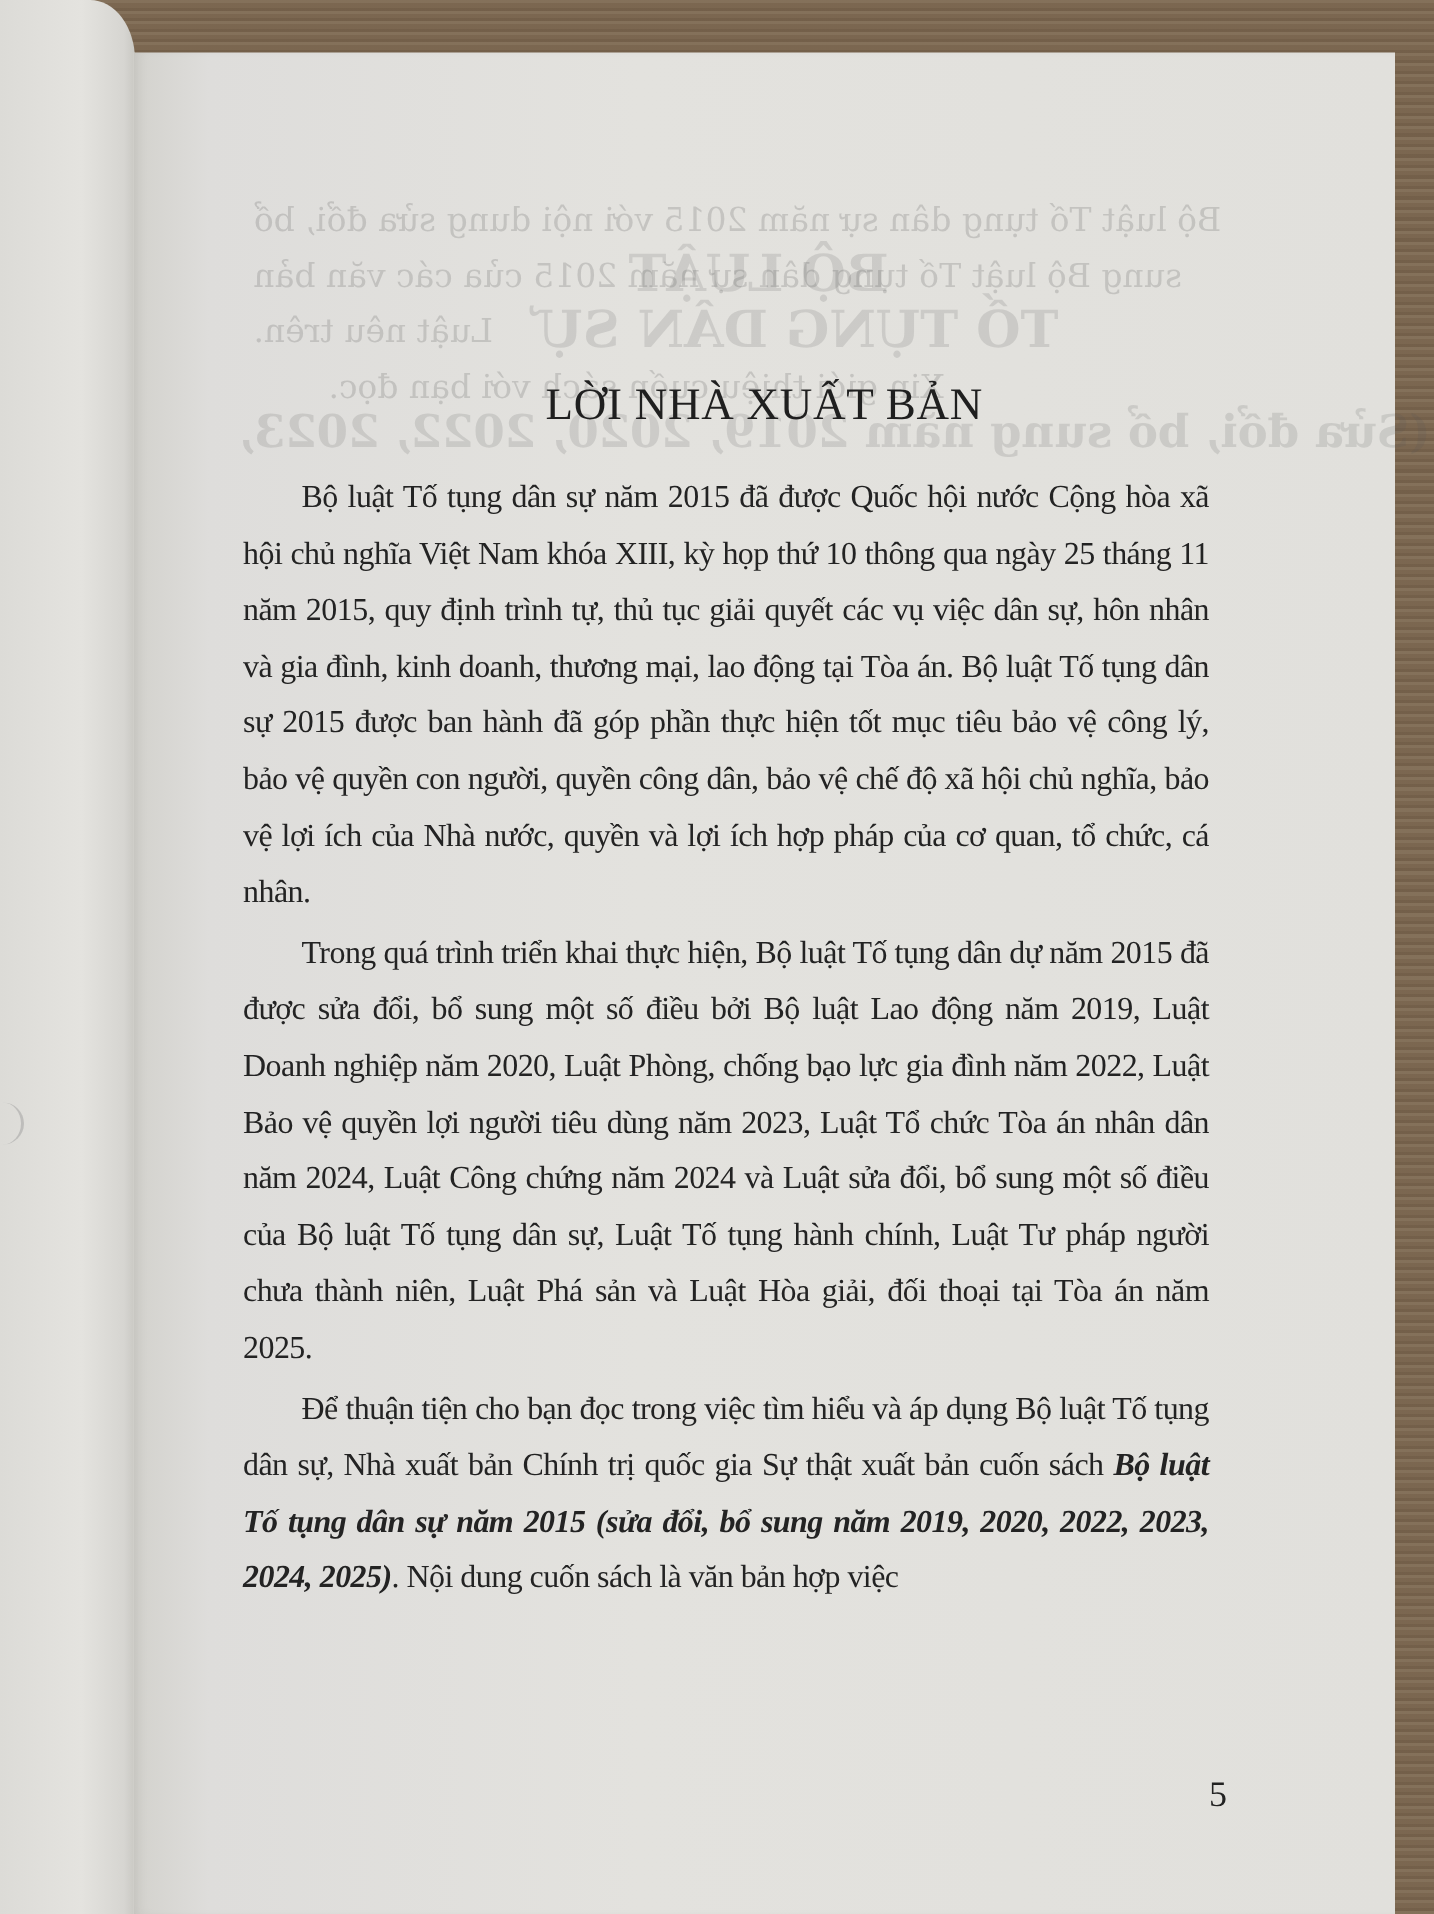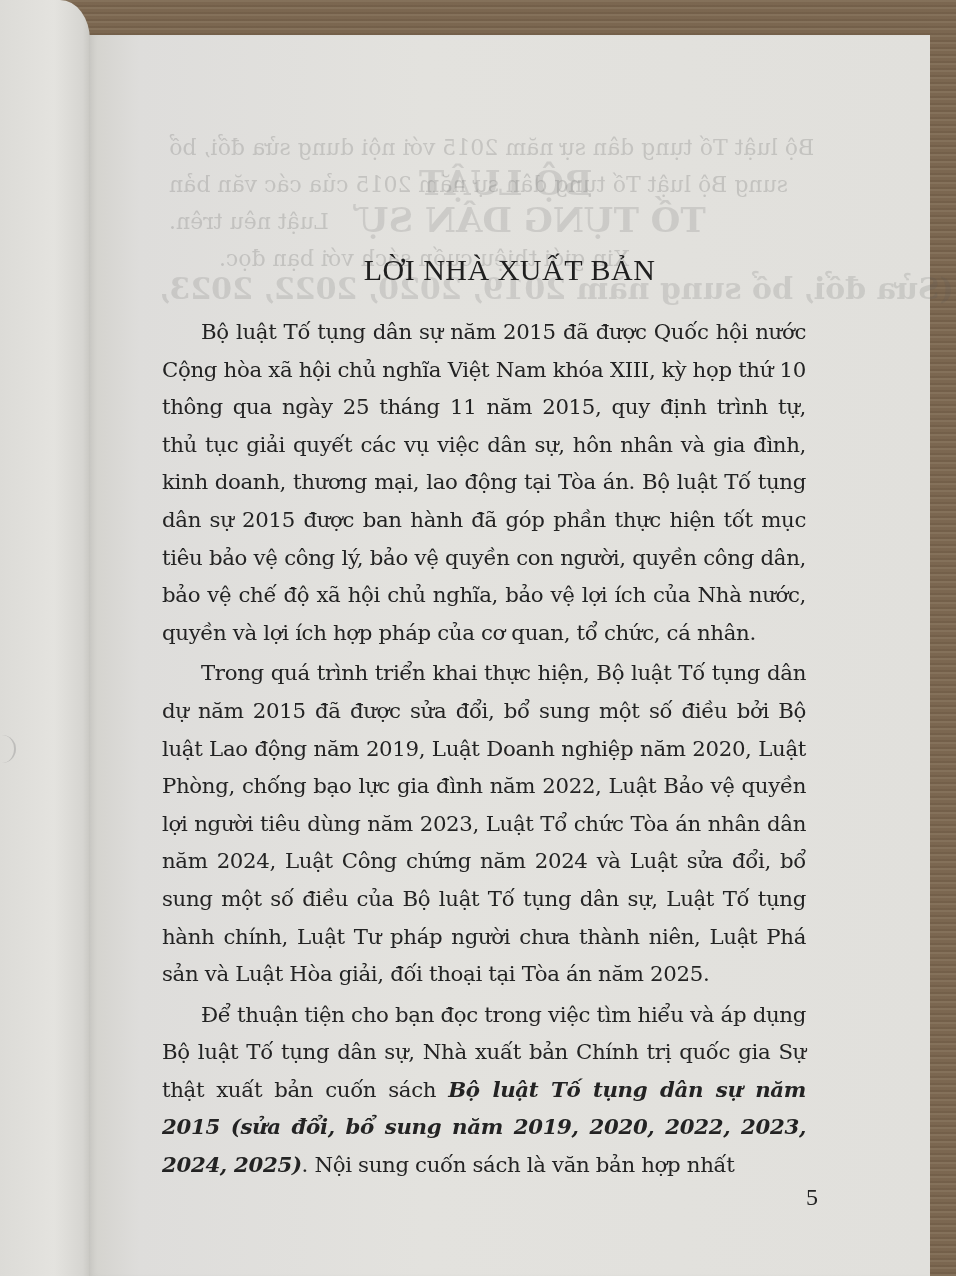--- a/index.html
+++ b/index.html
@@ -34,21 +34,21 @@
     .title {
       position: absolute; left: 0; width: 100%; top: 218px; text-align: center;
       font-family: "Liberation Serif", serif; font-weight: normal; font-size: 30px;
       color: #1f1f1f; letter-spacing: 0.5px; margin: 0;
     }
     .body-text {
       position: absolute; left: 73px; width: 660px; top: 278px;
       font-family: "DejaVu Serif", serif; font-size: 21.3px; line-height: 37.6px;
       color: #232323; text-align: justify; letter-spacing: -0.35px;
     }
-    .body-text p { margin: 0 16px 3px 0; text-indent: 39px; }
+    .body-text p { margin: 0 16px 3px 0; text-indent: 39px; font-family: Liberation Serif, serif; }
     .body-text em { font-style: italic; font-weight: bold; }
     .page-number {
       position: absolute; left: 717px; top: 1149px;
       font-family: "Liberation Serif", serif; font-size: 24px; color: #222;
     }
   </style>
 </head>
 <body>
 
 <div class="left-page">
@@ -65,18 +65,18 @@
     <div class="st-big" style="right:270px; top:165px;">TỐ TỤNG DÂN SỰ</div>
     <div class="st-big" style="right:70px; top:236px; font-size:30px;">(Sửa đổi, bổ sung năm 2019, 2020, 2022, 2023,</div>
   </div>
 
   <div class="content">
     <h1 class="title">LỜI NHÀ XUẤT BẢN</h1>
 
     <div class="body-text">
       <p>Bộ luật Tố tụng dân sự năm 2015 đã được Quốc hội nước Cộng hòa xã hội chủ nghĩa Việt Nam khóa XIII, kỳ họp thứ 10 thông qua ngày 25 tháng 11 năm 2015, quy định trình tự, thủ tục giải quyết các vụ việc dân sự, hôn nhân và gia đình, kinh doanh, thương mại, lao động tại Tòa án. Bộ luật Tố tụng dân sự 2015 được ban hành đã góp phần thực hiện tốt mục tiêu bảo vệ công lý, bảo vệ quyền con người, quyền công dân, bảo vệ chế độ xã hội chủ nghĩa, bảo vệ lợi ích của Nhà nước, quyền và lợi ích hợp pháp của cơ quan, tổ chức, cá nhân.</p>
       <p>Trong quá trình triển khai thực hiện, Bộ luật Tố tụng dân dự năm 2015 đã được sửa đổi, bổ sung một số điều bởi Bộ luật Lao động năm 2019, Luật Doanh nghiệp năm 2020, Luật Phòng, chống bạo lực gia đình năm 2022, Luật Bảo vệ quyền lợi người tiêu dùng năm 2023, Luật Tổ chức Tòa án nhân dân năm 2024, Luật Công chứng năm 2024 và Luật sửa đổi, bổ sung một số điều của Bộ luật Tố tụng dân sự, Luật Tố tụng hành chính, Luật Tư pháp người chưa thành niên, Luật Phá sản và Luật Hòa giải, đối thoại tại Tòa án năm 2025.</p>
-      <p><span>Để thuận tiện cho bạn đọc trong việc tìm hiểu và áp dụng Bộ luật Tố tụng dân sự, Nhà xuất bản Chính trị quốc gia Sự thật xuất bản cuốn sách </span><em>Bộ luật Tố tụng dân sự năm 2015 (sửa đổi, bổ sung năm 2019, 2020, 2022, 2023, 2024, 2025)</em><span>. Nội sung cuốn sách là văn bản hợp nhất</span></p>
+      <p><span>Để thuận tiện cho bạn đọc trong việc tìm hiểu và áp dụng Bộ luật Tố tụng dân sự, Nhà xuất bản Chính trị quốc gia Sự thật xuất bản cuốn sách </span><em>Bộ luật Tố tụng dân sự năm 2015 (sửa đổi, bổ sung năm 2019, 2020, 2022, 2023, 2024, 2025)</em><span>. Nội dung cuốn sách là văn bản hợp việc</span></p>
     </div>
 
     <div class="page-number">5</div>
   </div>
 </div>
 
 </body></html>

